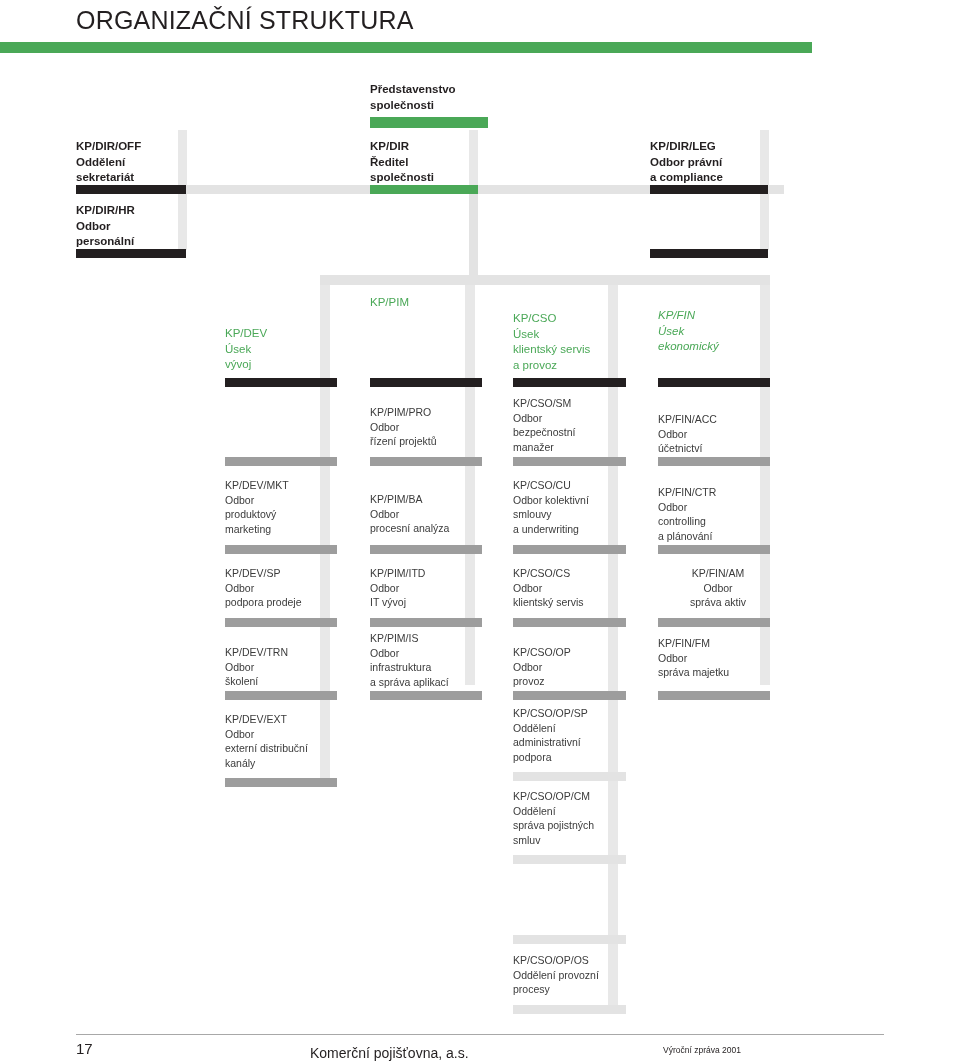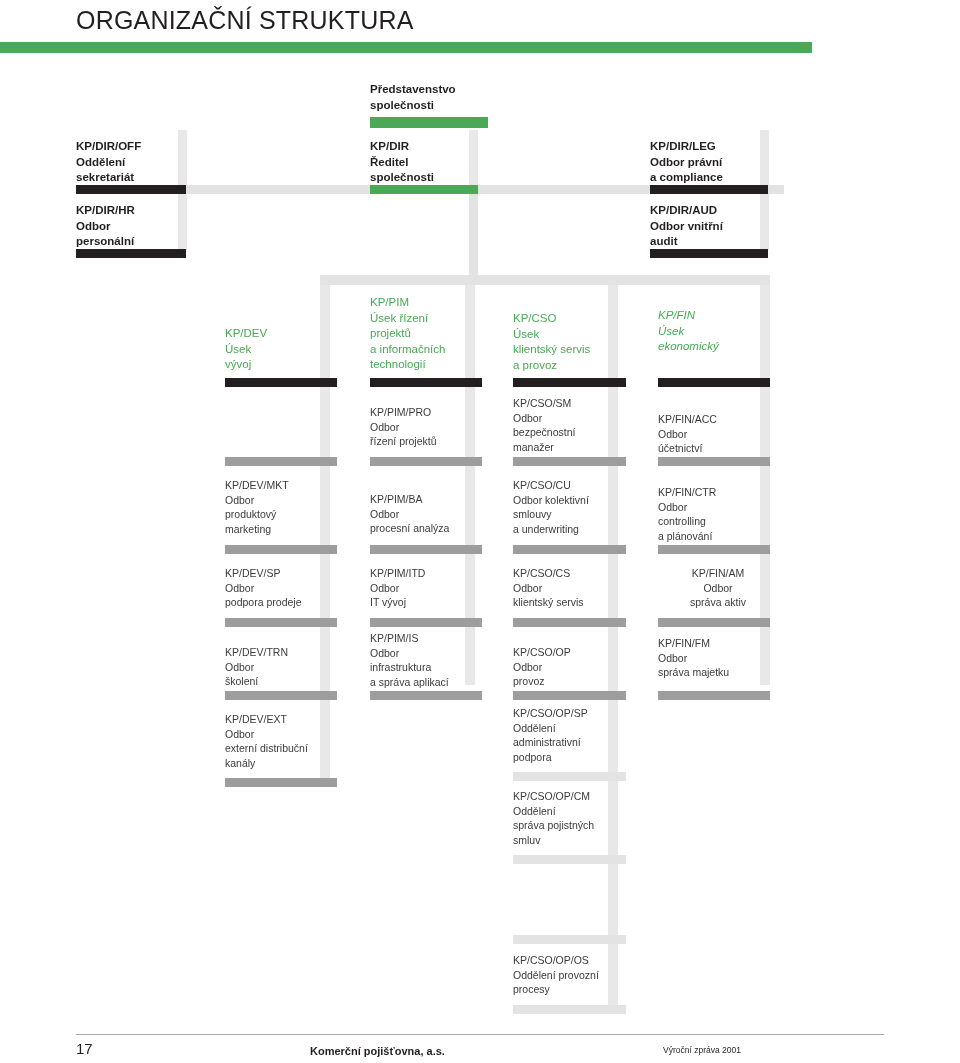--- a/index.html
+++ b/index.html
@@ -113,23 +113,22 @@
     position: absolute;
     left: 76px;
     top: 1040px;
     font-size: 15px;
     color: #231f20;
   }
   .footer-center {
     position: absolute;
     left: 310px;
     top: 1045px;
-    font-size: 11px;
-    color: #231f20;
-    font-weight: bold;
+    font-size: 14px;
+    color: #231f20;
   }
   .footer-right {
     position: absolute;
     left: 663px;
     top: 1045px;
     font-size: 8.5px;
     color: #231f20;
   }
 </style>
 </head>
@@ -189,40 +188,31 @@
   </div>
   <div class="bar bar-black" style="left:76px; top:249px; width:110px; height:9px;"></div>
 
   <div class="box lvl-top" style="left:650px; top:139px; width:134px;">
     <span class="code">KP/DIR/LEG</span>
     <span class="desc">Odbor právní
 a compliance</span>
   </div>
   <div class="bar bar-black" style="left:650px; top:185px; width:118px; height:9px;"></div>
 
-  <div class="box lvl-top" style="left:650px; top:203px; width:134px;">
-    <span class="code">KP/DIR/AUD</span>
-    <span class="desc">Odbor vnitřní
-audit</span>
-  </div>
   <div class="bar bar-black" style="left:650px; top:249px; width:118px; height:9px;"></div>
 
   <div class="box lvl-unit" style="left:225px; top:326px; width:120px;">
     <span class="code">KP/DEV</span>
     <span class="desc">Úsek
 vývoj</span>
   </div>
   <div class="bar bar-black" style="left:225px; top:378px; width:112px; height:9px;"></div>
 
   <div class="box lvl-unit" style="left:370px; top:295px; width:125px;">
     <span class="code">KP/PIM</span>
-    <span class="desc">Úsek řízení
-projektů
-a informačních
-technologií</span>
   </div>
   <div class="bar bar-black" style="left:370px; top:378px; width:112px; height:9px;"></div>
 
   <div class="box lvl-unit" style="left:513px; top:311px; width:125px;">
     <span class="code">KP/CSO</span>
     <span class="desc">Úsek
 klientský servis
 a provoz</span>
   </div>
   <div class="bar bar-black" style="left:513px; top:378px; width:113px; height:9px;"></div>

